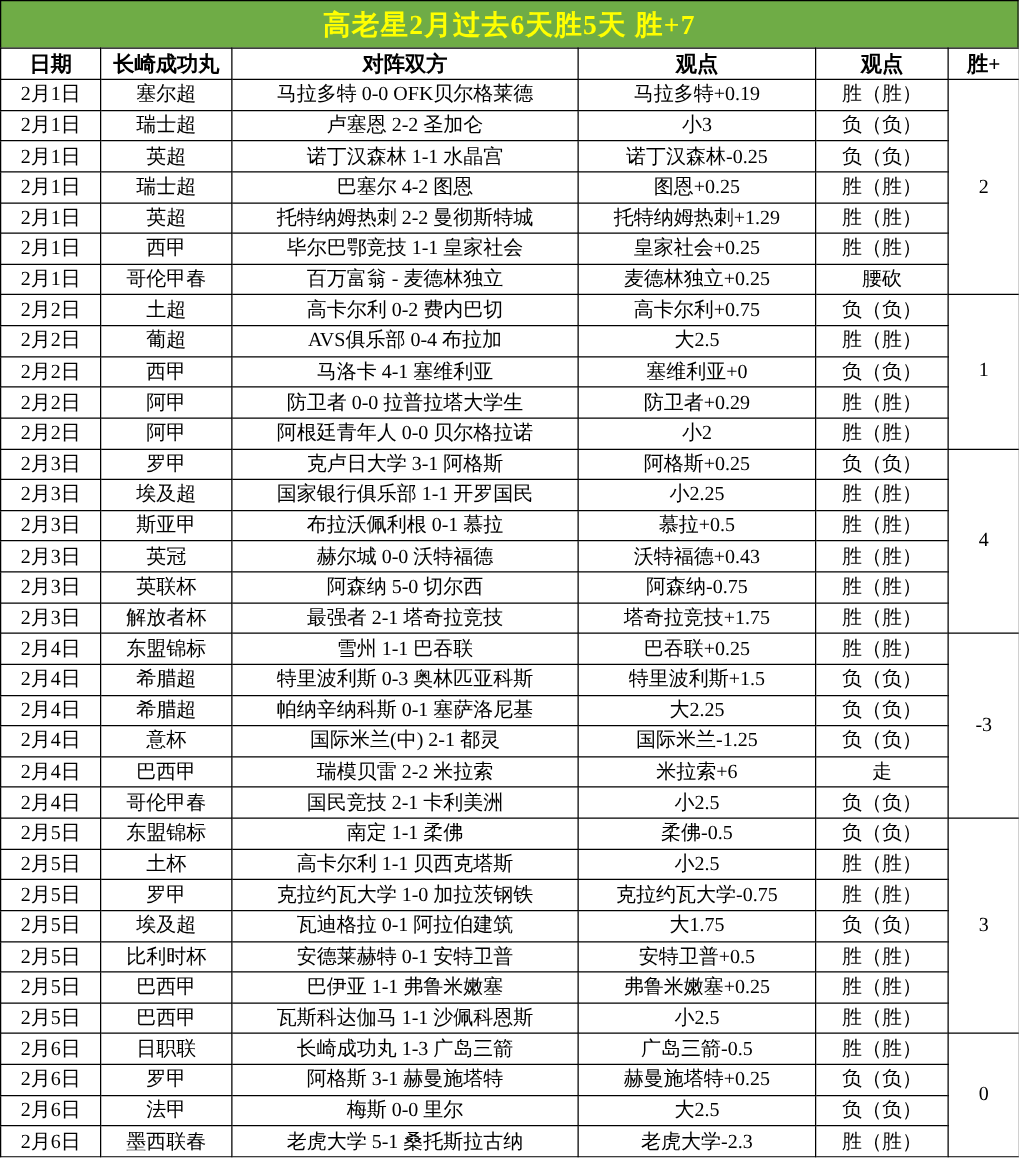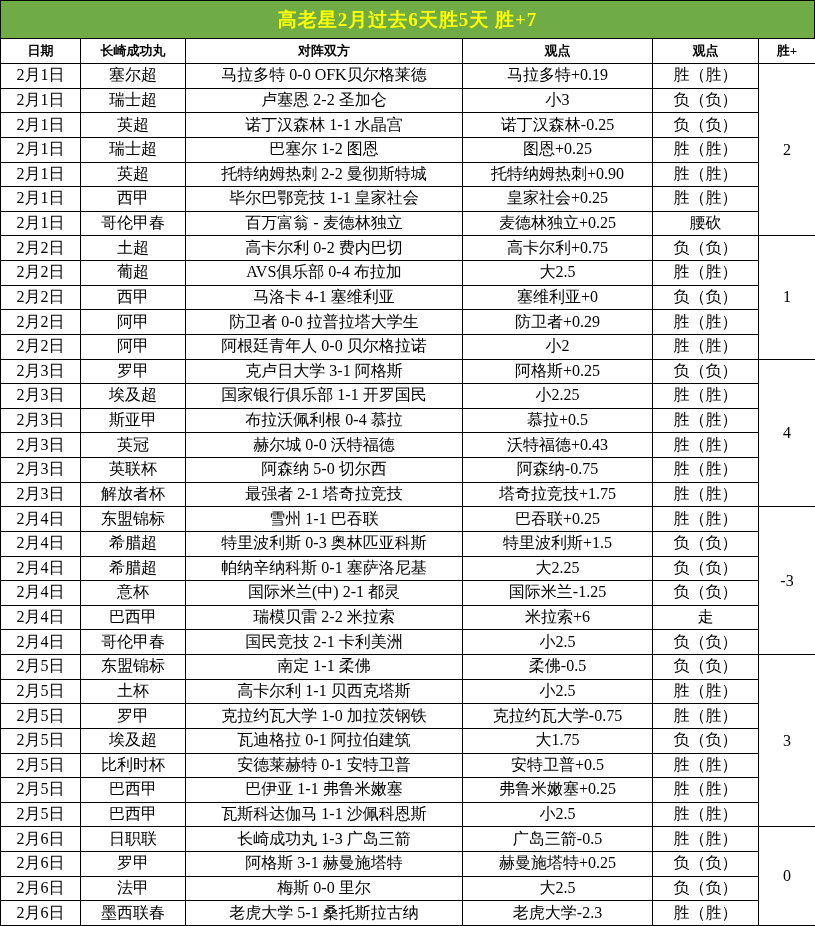--- a/index.html
+++ b/index.html
@@ -17,21 +17,21 @@
     display: flex;
     flex-direction: column;
     box-sizing: border-box;
   }
   .title-bar {
     height: 38px;
     flex: 0 0 38px;
     background: var(--title-bg);
     color: var(--title-text);
     font-weight: bold;
-    font-size: 19px;
+    font-size: 22px;
     letter-spacing: 1px;
     display: flex;
     align-items: center;
     justify-content: center;
     border: 1px solid var(--grid);
     border-bottom: none;
     box-sizing: border-box;
   }
   table.results {
     width: 815px;
@@ -43,21 +43,21 @@
     border: 1px solid var(--grid);
     text-align: center;
     vertical-align: middle;
     padding: 0;
     overflow: hidden;
     white-space: nowrap;
     color: var(--text);
     background: var(--bg);
   }
   table.results th {
-    font-size: 13px;
+    font-size: 17px;
     font-weight: bold;
     height: 24px;
   }
   table.results td {
     font-size: 16px;
     font-weight: normal;
   }
   td.result-win, td.result-push {
     background: var(--win-bg);
     color: var(--win-text);
@@ -120,29 +120,29 @@
         <tr>
           <td>2月1日</td>
           <td>英超</td>
           <td>诺丁汉森林 1-1 水晶宫</td>
           <td>诺丁汉森林-0.25</td>
           <td class="result-loss">负（负）</td>
         </tr>
         <tr>
           <td>2月1日</td>
           <td>瑞士超</td>
-          <td>巴塞尔 1-2 图恩</td>
+          <td>巴塞尔 4-2 图恩</td>
           <td>图恩+0.25</td>
           <td class="result-win">胜（胜）</td>
         </tr>
         <tr>
           <td>2月1日</td>
           <td>英超</td>
           <td>托特纳姆热刺 2-2 曼彻斯特城</td>
-          <td>托特纳姆热刺+0.90</td>
+          <td>托特纳姆热刺+1.29</td>
           <td class="result-win">胜（胜）</td>
         </tr>
         <tr>
           <td>2月1日</td>
           <td>西甲</td>
           <td>毕尔巴鄂竞技 1-1 皇家社会</td>
           <td>皇家社会+0.25</td>
           <td class="result-win">胜（胜）</td>
         </tr>
         <tr>
@@ -199,21 +199,21 @@
         <tr>
           <td>2月3日</td>
           <td>埃及超</td>
           <td>国家银行俱乐部 1-1 开罗国民</td>
           <td>小2.25</td>
           <td class="result-win">胜（胜）</td>
         </tr>
         <tr>
           <td>2月3日</td>
           <td>斯亚甲</td>
-          <td>布拉沃佩利根 0-4 慕拉</td>
+          <td>布拉沃佩利根 0-1 慕拉</td>
           <td>慕拉+0.5</td>
           <td class="result-win">胜（胜）</td>
         </tr>
         <tr>
           <td>2月3日</td>
           <td>英冠</td>
           <td>赫尔城 0-0 沃特福德</td>
           <td>沃特福德+0.43</td>
           <td class="result-win">胜（胜）</td>
         </tr>

